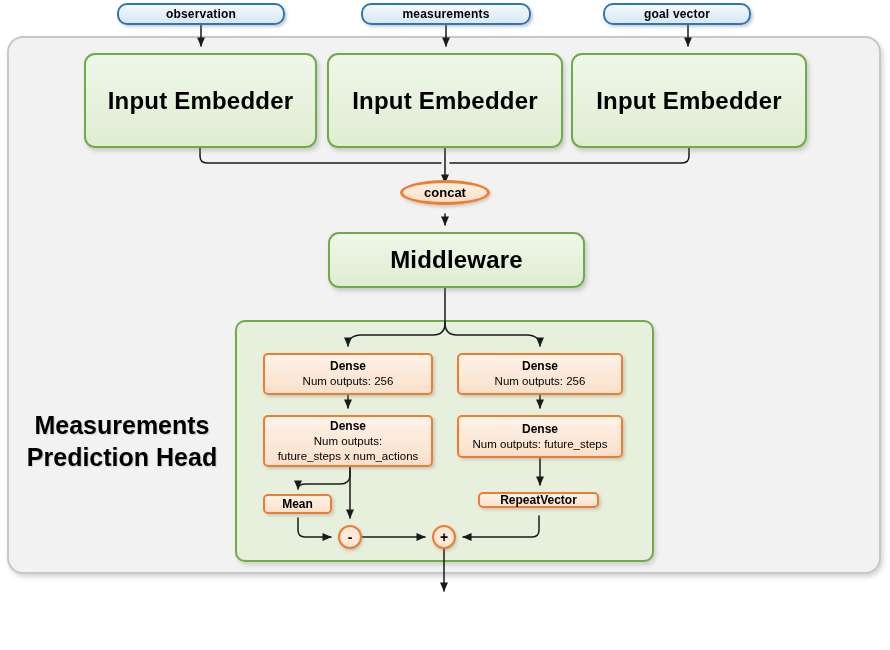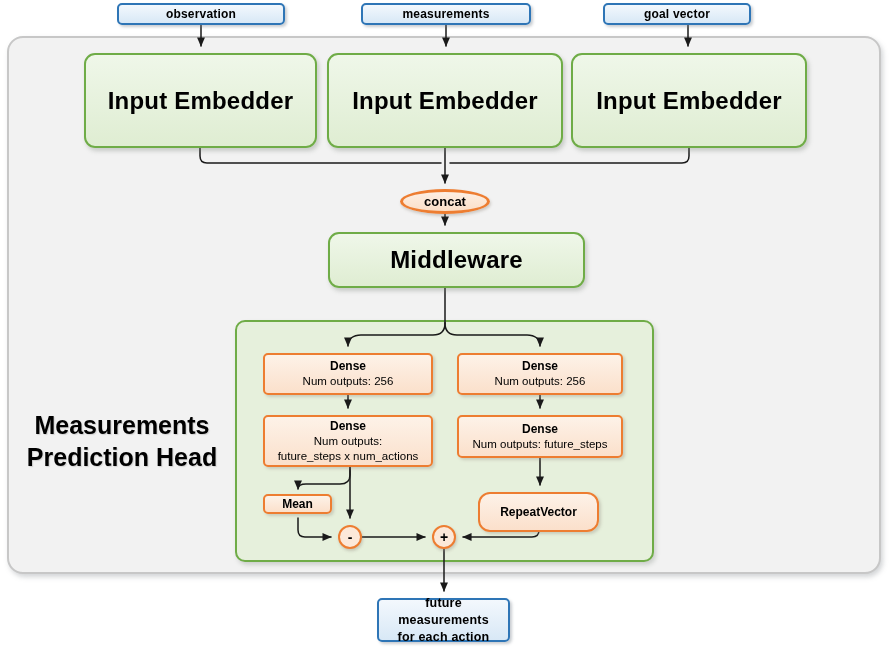--- a/index.html
+++ b/index.html
@@ -12,21 +12,21 @@
     border:2px solid #c7c7c7;border-radius:16px;background:#f2f2f2;
     box-shadow:2px 3px 5px rgba(130,135,140,.35);z-index:1;
   }
   .panel-green{
     border:2.5px solid #6fac47;border-radius:10px;background:#e6f0dc;
     box-shadow:2px 3px 4px rgba(120,130,120,.3);z-index:1;
   }
   .wires{position:absolute;left:0;top:0;z-index:2;pointer-events:none;}
   .node{display:flex;align-items:center;justify-content:center;text-align:center;z-index:3;}
   .blue-box{
-    border:2.5px solid #2e75b6;border-radius:5px;
+    border:2.5px solid #2e75b6;border-radius:10px;
     background:linear-gradient(180deg,#f3f8fd 0%,#d8e8f6 100%);
     box-shadow:2px 2px 3px rgba(120,130,140,.4);
     font-weight:bold;font-size:12px;letter-spacing:.2px;
   }
   .green-box{
     border:2.5px solid #6fac47;border-radius:11px;
     background:linear-gradient(180deg,#eff7e9 0%,#dfedd2 100%);
     box-shadow:2px 3px 4px rgba(120,130,120,.35);
     font-weight:bold;font-size:24px;letter-spacing:.2px;
   }
@@ -106,21 +106,21 @@
   <div class="abs node green-box" style="left:84px;top:53px;width:233px;height:95px;">
     <span>Input Embedder</span>
   </div>
   <div class="abs node green-box" style="left:327px;top:53px;width:236px;height:95px;">
     <span>Input Embedder</span>
   </div>
   <div class="abs node green-box" style="left:571px;top:53px;width:236px;height:95px;">
     <span>Input Embedder</span>
   </div>
 
-  <div class="abs node ellipse" style="left:400px;top:189px;width:90px;height:25px;">
+  <div class="abs node ellipse" style="left:400px;top:180px;width:90px;height:25px;">
     <span>concat</span>
   </div>
 
   <div class="abs node green-box" style="left:328px;top:232px;width:257px;height:56px;">
     <span>Middleware</span>
   </div>
 
   <div class="abs head-title" style="left:22px;top:409px;width:200px;">
     <div>Measurements</div>
     <div>Prediction Head</div>
@@ -142,29 +142,25 @@
   </div>
   <div class="abs node orange-box" style="left:457px;top:415px;width:166px;height:43px;">
     <span class="bname">Dense</span>
     <span>Num outputs: future_steps</span>
   </div>
 
   <div class="abs node orange-box orange-small" style="left:263px;top:494px;width:69px;height:20px;">
     <span class="bname">Mean</span>
   </div>
 
-  <div class="abs node orange-box orange-small" style="left:478px;top:492px;width:121px;height:40px;border-radius:12px;">
+  <div class="abs node orange-box orange-small" style="left:478px;top:492px;width:121px;height:16px;">
     <span class="bname">RepeatVector</span>
   </div>
 
   <div class="abs node op-circle" style="left:338px;top:525px;width:24px;height:24px;">
     <span>-</span>
   </div>
   <div class="abs node op-circle" style="left:432px;top:525px;width:24px;height:24px;">
     <span>+</span>
   </div>
 
-  <div class="abs node blue-box out-box" style="left:377px;top:598px;width:133px;height:44px;">
-    <span>future measurements</span>
-    <span>for each action</span>
-  </div>
 
 </div>
 
 </body></html>

